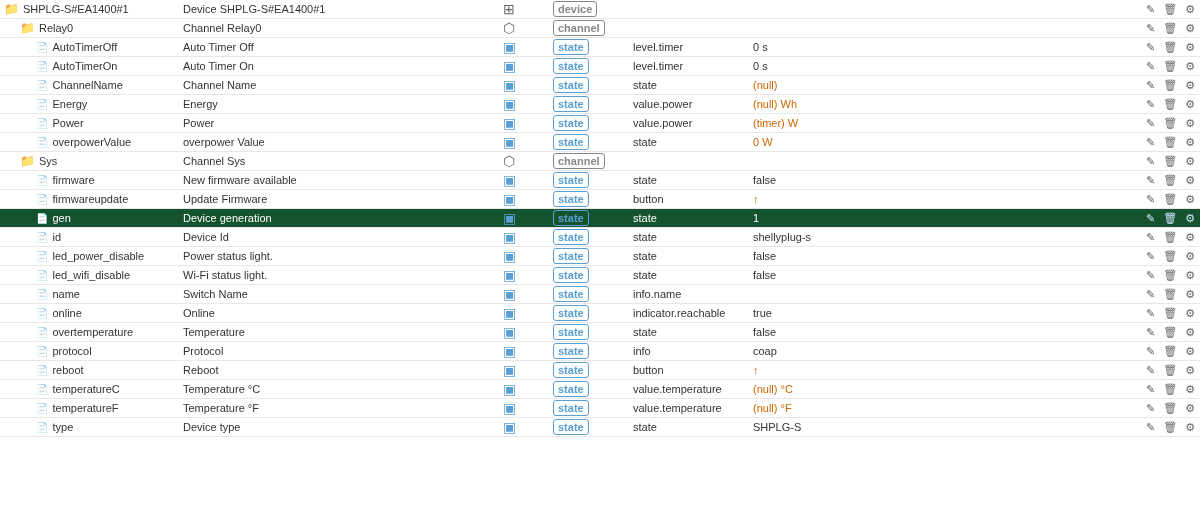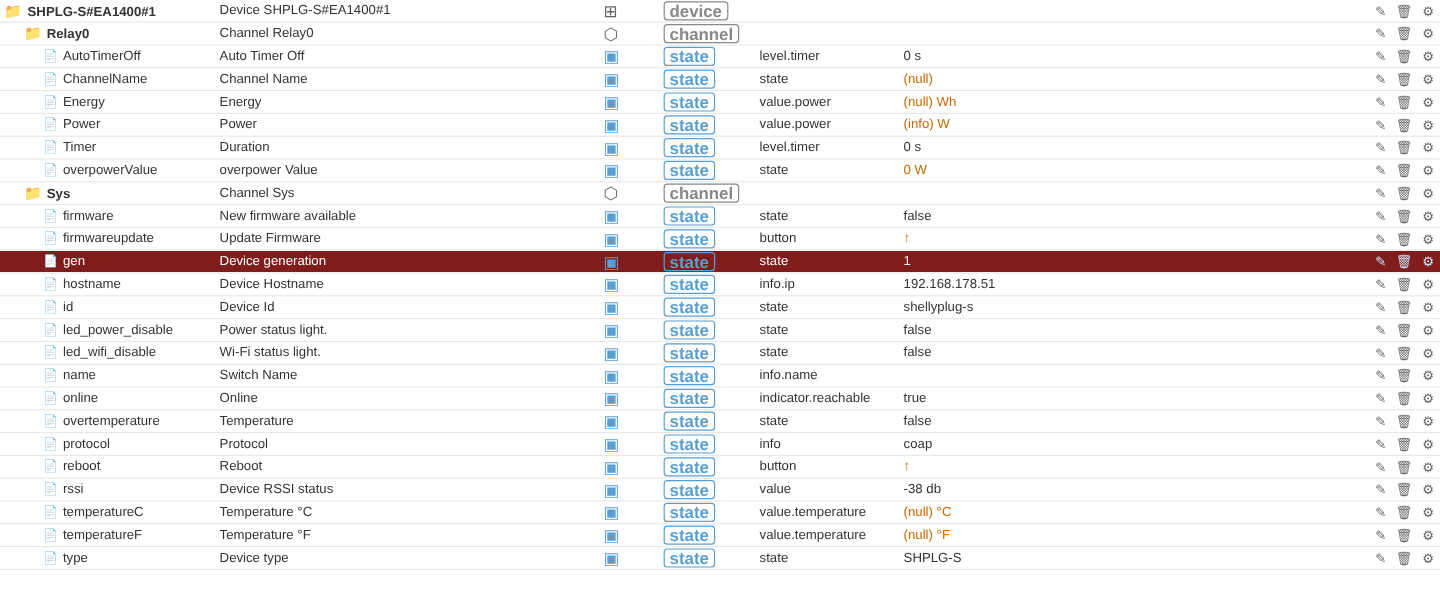--- a/index.html
+++ b/index.html
@@ -12,21 +12,21 @@
     }
     .tree-table {
       width: 100%;
       border-collapse: collapse;
     }
     .tree-table tr {
       border-bottom: 1px solid #e8e8e8;
       height: 18px;
     }
     .tree-table tr.selected {
-      background: #7f1d1d;
+      background: #14532d;
       color: #fff;
     }
     .tree-table tr.selected td {
       color: #fff !important;
     }
     .tree-table tr.folder-row td:first-child {
       padding-left: 4px;
     }
     .tree-table td {
       padding: 1px 3px;
@@ -47,40 +47,40 @@
     .indent-1 { padding-left: 20px !important; }
     .indent-2 { padding-left: 36px !important; }
 
     .folder-icon { color: #e6a817; margin-right: 4px; font-size: 12px; }
     .file-icon { color: #aaa; margin-right: 4px; font-size: 10px; }
 
     .badge {
       display: inline-block;
       padding: 0 4px;
       border-radius: 3px;
-      font-size: 14px;
+      font-size: 11px;
       font-weight: bold;
       border: 1px solid currentColor;
       line-height: 14px;
     }
     .badge-state { color: #5a9fd4; border-color: #5a9fd4; }
     .badge-channel { color: #888; border-color: #888; }
 
     .orange { color: #cc6600; }
 
     .action-icons { display: flex; gap: 4px; justify-content: flex-end; align-items: center; }
     .action-icon {
       cursor: pointer;
       color: #666;
       font-size: 11px;
       padding: 1px 2px;
     }
     .selected .action-icon { color: #cce4ff; }
 
-    .folder-row td:first-child { font-weight: bold; }
+    .folder-row td:first-child { font-weight: normal; }
   </style>
 </head>
 <body>
 
 <table class="tree-table">
   <tbody id="table-body">
       <tr class="folder-row">
         <td><span class="folder-icon">📁</span><span>SHPLG-S#EA1400#1</span></td>
         <td>Device SHPLG-S#EA1400#1</td>
         <td><span style="font-size:14px;color:#666">⊞</span></td>
@@ -119,20 +119,35 @@
         <td>0 s</td>
         <td>
     <div class="action-icons">
       <span class="action-icon" title="Edit">✎</span>
       <span class="action-icon" title="Delete">🗑</span>
       <span class="action-icon" title="Settings">⚙</span>
     </div>
   </td>
       </tr>
       <tr>
+        <td class="indent-2"><span class="file-icon">📄</span><span>AutoTimerOn</span></td>
+        <td>Auto Timer On</td>
+        <td><span style="font-size:14px;color:#5a9fd4">▣</span></td>
+        <td><span class="badge badge-state">state</span></td>
+        <td>level.timer</td>
+        <td>0 s</td>
+        <td>
+    <div class="action-icons">
+      <span class="action-icon" title="Edit">✎</span>
+      <span class="action-icon" title="Delete">🗑</span>
+      <span class="action-icon" title="Settings">⚙</span>
+    </div>
+  </td>
+      </tr>
+      <tr>
         <td class="indent-2"><span class="file-icon">📄</span><span>ChannelName</span></td>
         <td>Channel Name</td>
         <td><span style="font-size:14px;color:#5a9fd4">▣</span></td>
         <td><span class="badge badge-state">state</span></td>
         <td>state</td>
         <td><span class="orange">(null)</span></td>
         <td>
     <div class="action-icons">
       <span class="action-icon" title="Edit">✎</span>
       <span class="action-icon" title="Delete">🗑</span>
@@ -154,36 +169,21 @@
       <span class="action-icon" title="Settings">⚙</span>
     </div>
   </td>
       </tr>
       <tr>
         <td class="indent-2"><span class="file-icon">📄</span><span>Power</span></td>
         <td>Power</td>
         <td><span style="font-size:14px;color:#5a9fd4">▣</span></td>
         <td><span class="badge badge-state">state</span></td>
         <td>value.power</td>
-        <td><span class="orange">(info) W</span></td>
-        <td>
-    <div class="action-icons">
-      <span class="action-icon" title="Edit">✎</span>
-      <span class="action-icon" title="Delete">🗑</span>
-      <span class="action-icon" title="Settings">⚙</span>
-    </div>
-  </td>
-      </tr>
-      <tr>
-        <td class="indent-2"><span class="file-icon">📄</span><span>Timer</span></td>
-        <td>Duration</td>
-        <td><span style="font-size:14px;color:#5a9fd4">▣</span></td>
-        <td><span class="badge badge-state">state</span></td>
-        <td>level.timer</td>
-        <td>0 s</td>
+        <td><span class="orange">(timer) W</span></td>
         <td>
     <div class="action-icons">
       <span class="action-icon" title="Edit">✎</span>
       <span class="action-icon" title="Delete">🗑</span>
       <span class="action-icon" title="Settings">⚙</span>
     </div>
   </td>
       </tr>
       <tr>
         <td class="indent-2"><span class="file-icon">📄</span><span>overpowerValue</span></td>
@@ -254,35 +254,20 @@
         <td>1</td>
         <td>
     <div class="action-icons">
       <span class="action-icon" title="Edit">✎</span>
       <span class="action-icon" title="Delete">🗑</span>
       <span class="action-icon" title="Settings">⚙</span>
     </div>
   </td>
       </tr>
       <tr>
-        <td class="indent-2"><span class="file-icon">📄</span><span>hostname</span></td>
-        <td>Device Hostname</td>
-        <td><span style="font-size:14px;color:#5a9fd4">▣</span></td>
-        <td><span class="badge badge-state">state</span></td>
-        <td>info.ip</td>
-        <td>192.168.178.51</td>
-        <td>
-    <div class="action-icons">
-      <span class="action-icon" title="Edit">✎</span>
-      <span class="action-icon" title="Delete">🗑</span>
-      <span class="action-icon" title="Settings">⚙</span>
-    </div>
-  </td>
-      </tr>
-      <tr>
         <td class="indent-2"><span class="file-icon">📄</span><span>id</span></td>
         <td>Device Id</td>
         <td><span style="font-size:14px;color:#5a9fd4">▣</span></td>
         <td><span class="badge badge-state">state</span></td>
         <td>state</td>
         <td>shellyplug-s</td>
         <td>
     <div class="action-icons">
       <span class="action-icon" title="Edit">✎</span>
       <span class="action-icon" title="Delete">🗑</span>
@@ -389,35 +374,20 @@
         <td><span class="orange">↑</span></td>
         <td>
     <div class="action-icons">
       <span class="action-icon" title="Edit">✎</span>
       <span class="action-icon" title="Delete">🗑</span>
       <span class="action-icon" title="Settings">⚙</span>
     </div>
   </td>
       </tr>
       <tr>
-        <td class="indent-2"><span class="file-icon">📄</span><span>rssi</span></td>
-        <td>Device RSSI status</td>
-        <td><span style="font-size:14px;color:#5a9fd4">▣</span></td>
-        <td><span class="badge badge-state">state</span></td>
-        <td>value</td>
-        <td>-38 db</td>
-        <td>
-    <div class="action-icons">
-      <span class="action-icon" title="Edit">✎</span>
-      <span class="action-icon" title="Delete">🗑</span>
-      <span class="action-icon" title="Settings">⚙</span>
-    </div>
-  </td>
-      </tr>
-      <tr>
         <td class="indent-2"><span class="file-icon">📄</span><span>temperatureC</span></td>
         <td>Temperature °C</td>
         <td><span style="font-size:14px;color:#5a9fd4">▣</span></td>
         <td><span class="badge badge-state">state</span></td>
         <td>value.temperature</td>
         <td><span class="orange">(null) °C</span></td>
         <td>
     <div class="action-icons">
       <span class="action-icon" title="Edit">✎</span>
       <span class="action-icon" title="Delete">🗑</span>

